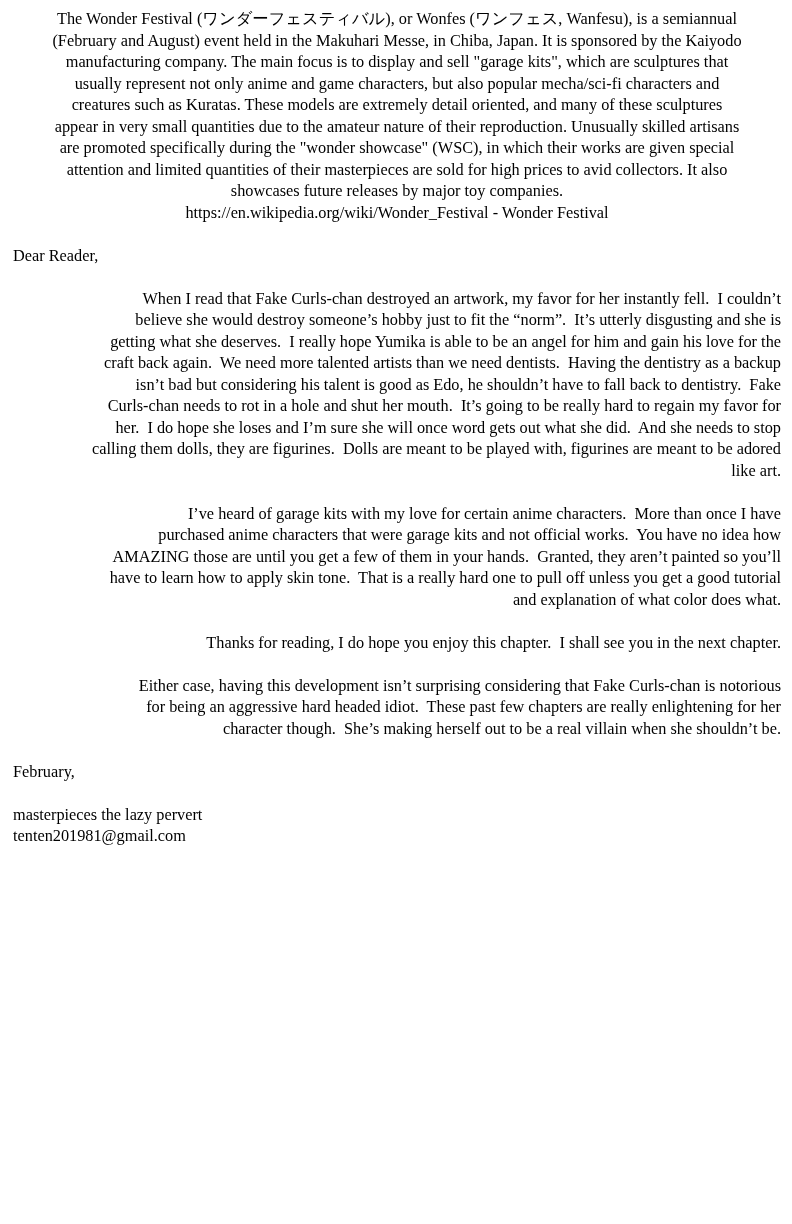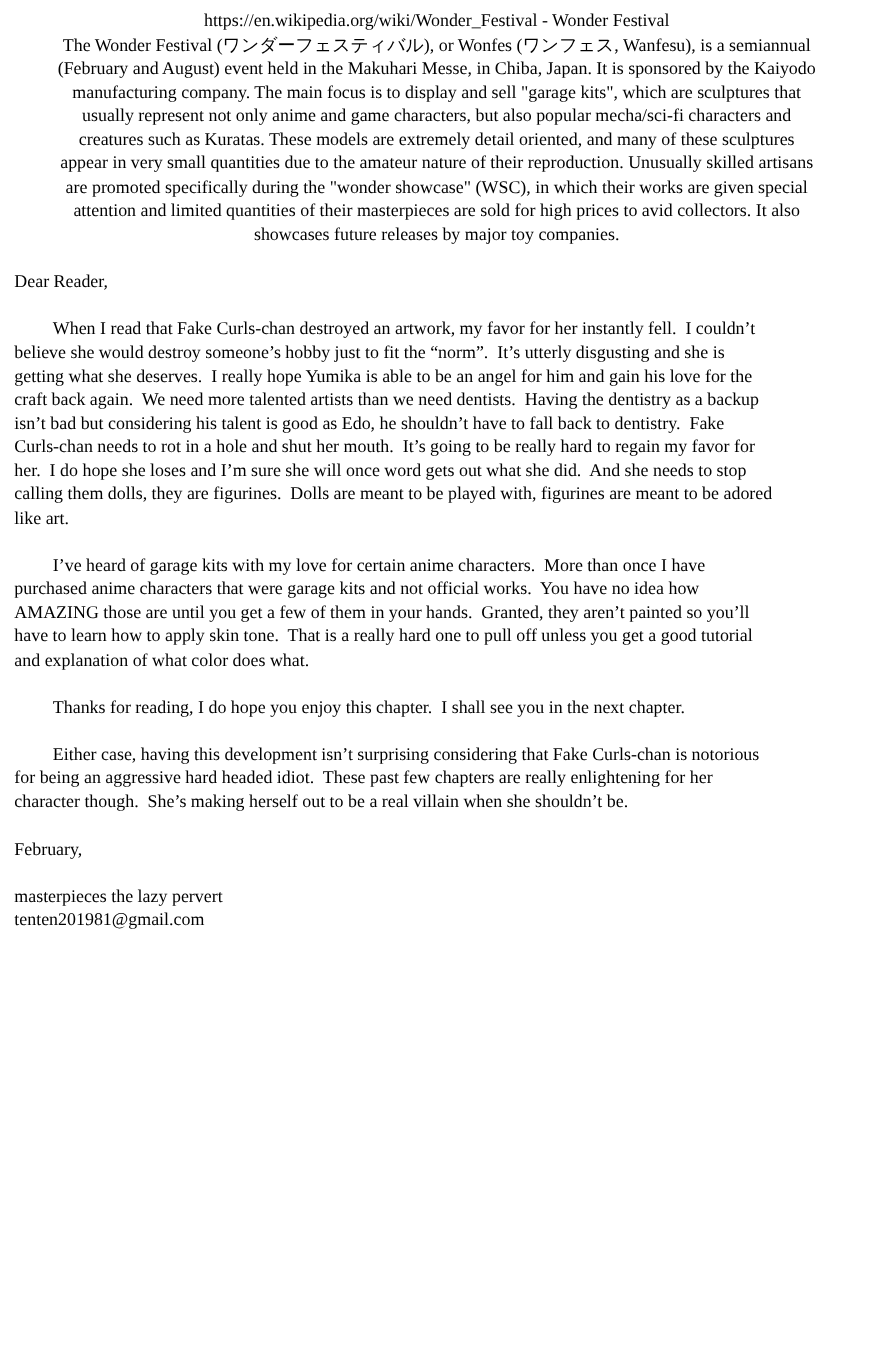--- a/index.html
+++ b/index.html
@@ -21,38 +21,39 @@
     text-align: center;
     white-space: pre;
   }
   .para {
     white-space: pre;
     margin: 21.5px 0 0 0;
     font-family: Liberation Serif, serif;
   }
   .indent {
     text-indent: 35px;
+    text-align: right;
   }
 </style>
 </head>
 <body style="background: rgb(255, 255, 255);">
 
 <div class="page" style="background: rgb(255, 255, 255); color: rgb(0, 0, 0);">
 
   <div>
-    <div class="centered">https://en.wikipedia.org/wiki/Wonder_Festival - Wonder Festival</div>
     <div class="centered">The Wonder Festival (ワンダーフェスティバル), or Wonfes (ワンフェス, Wanfesu), is a semiannual
 (February and August) event held in the Makuhari Messe, in Chiba, Japan. It is sponsored by the Kaiyodo
 manufacturing company. The main focus is to display and sell "garage kits", which are sculptures that
 usually represent not only anime and game characters, but also popular mecha/sci-fi characters and
 creatures such as Kuratas. These models are extremely detail oriented, and many of these sculptures
 appear in very small quantities due to the amateur nature of their reproduction. Unusually skilled artisans
 are promoted specifically during the "wonder showcase" (WSC), in which their works are given special
 attention and limited quantities of their masterpieces are sold for high prices to avid collectors. It also
 showcases future releases by major toy companies.</div>
+    <div class="centered">https://en.wikipedia.org/wiki/Wonder_Festival - Wonder Festival</div>
   </div>
 
   <div class="para">Dear Reader,</div>
 
   <div class="para indent">When I read that Fake Curls-chan destroyed an artwork, my favor for her instantly fell.  I couldn’t
 believe she would destroy someone’s hobby just to fit the “norm”.  It’s utterly disgusting and she is
 getting what she deserves.  I really hope Yumika is able to be an angel for him and gain his love for the
 craft back again.  We need more talented artists than we need dentists.  Having the dentistry as a backup
 isn’t bad but considering his talent is good as Edo, he shouldn’t have to fall back to dentistry.  Fake
 Curls-chan needs to rot in a hole and shut her mouth.  It’s going to be really hard to regain my favor for

